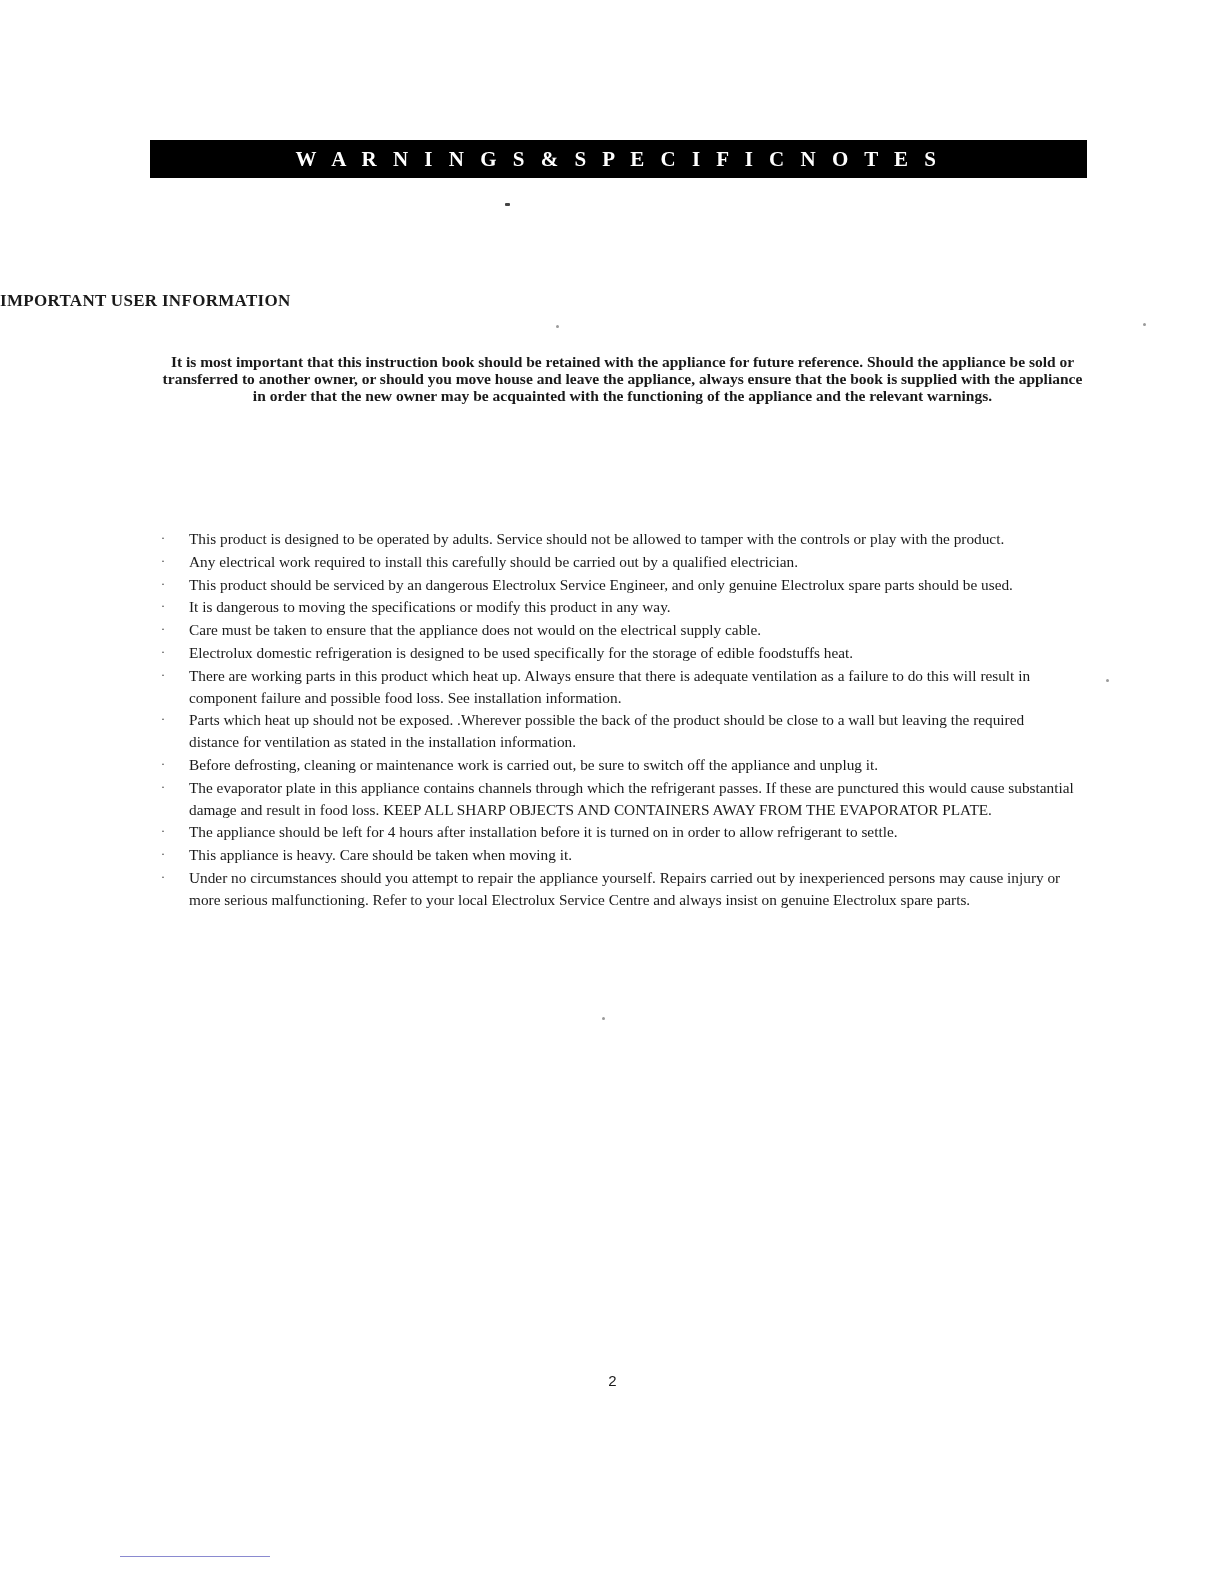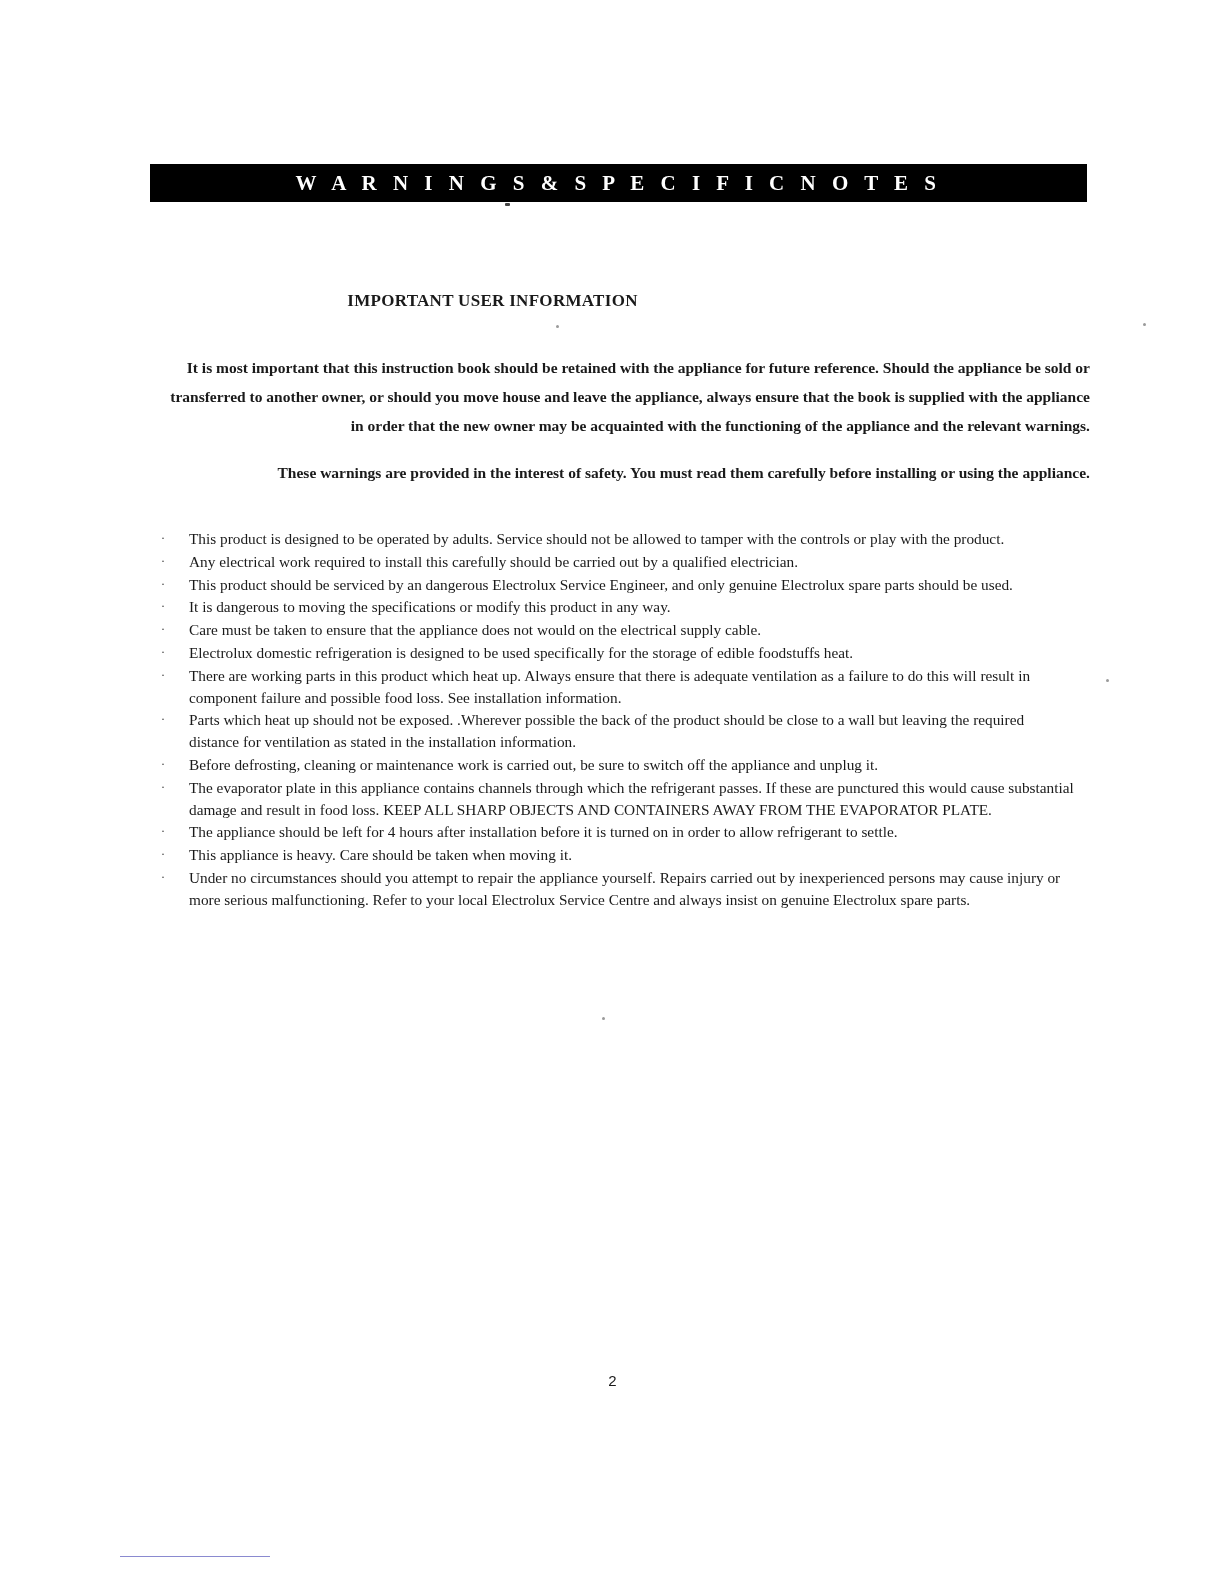--- a/index.html
+++ b/index.html
@@ -26,21 +26,20 @@
     position: absolute;
     left: 150px;
     top: 140px;
     width: 937px;
     height: 38px;
     background: #000000;
     color: #ffffff;
     display: flex;
     align-items: center;
     justify-content: center;
-    margin-top: 24px;
   }
   .banner-text {
     font-family: "Liberation Serif", serif;
     font-size: 21px;
     font-weight: bold;
     letter-spacing: 5.5px;
     white-space: nowrap;
   }
   .stray-dot {
     position: absolute;
@@ -49,34 +48,33 @@
     width: 5px;
     height: 3px;
     background: #444;
     border-radius: 1px;
   }
   .doc-title {
     position: absolute;
     left: 0;
     top: 291px;
     width: 985px;
-    text-align: center;
     font-size: 17px;
     font-weight: bold;
     letter-spacing: 0.3px;
   }
   .intro {
     position: absolute;
     left: 155px;
     top: 353px;
     width: 935px;
     font-size: 15.5px;
     font-weight: bold;
-    line-height: 29px;
-    text-align: right;
+    line-height: 17px;
+    text-align: center;
   }
   .intro p {
     margin: 0 0 18px 0;
   }
   .bullets {
     position: absolute;
     left: 155px;
     top: 528px;
     width: 935px;
     font-size: 15.3px;
@@ -131,21 +129,20 @@
   <div class="banner">
     <div class="banner-text">W A R N I N G S   &amp;   S P E C I F I C   N O T E S</div>
   </div>
 
   <div class="stray-dot"></div>
 
   <div class="doc-title">IMPORTANT USER INFORMATION</div>
 
   <div class="intro">
     <p>It is most important that this instruction book should be retained with the appliance for future reference.  Should the appliance be sold or transferred to another owner, or should you move house and leave the appliance, always ensure that the book is supplied with the appliance in order that the new owner may be acquainted with the functioning of the appliance and the relevant warnings.</p>
-    <p>These warnings are provided in the interest of safety.  You must read them carefully before installing or using the appliance.</p>
   </div>
 
   <div class="bullets">
 
     <div class="bullet-row">
       <span class="bullet-mark">·</span>
       <span class="bullet-text">This product is designed to be operated by adults.  Service should not be allowed to tamper with the controls or play with the product.</span>
     </div>
 
     <div class="bullet-row">

